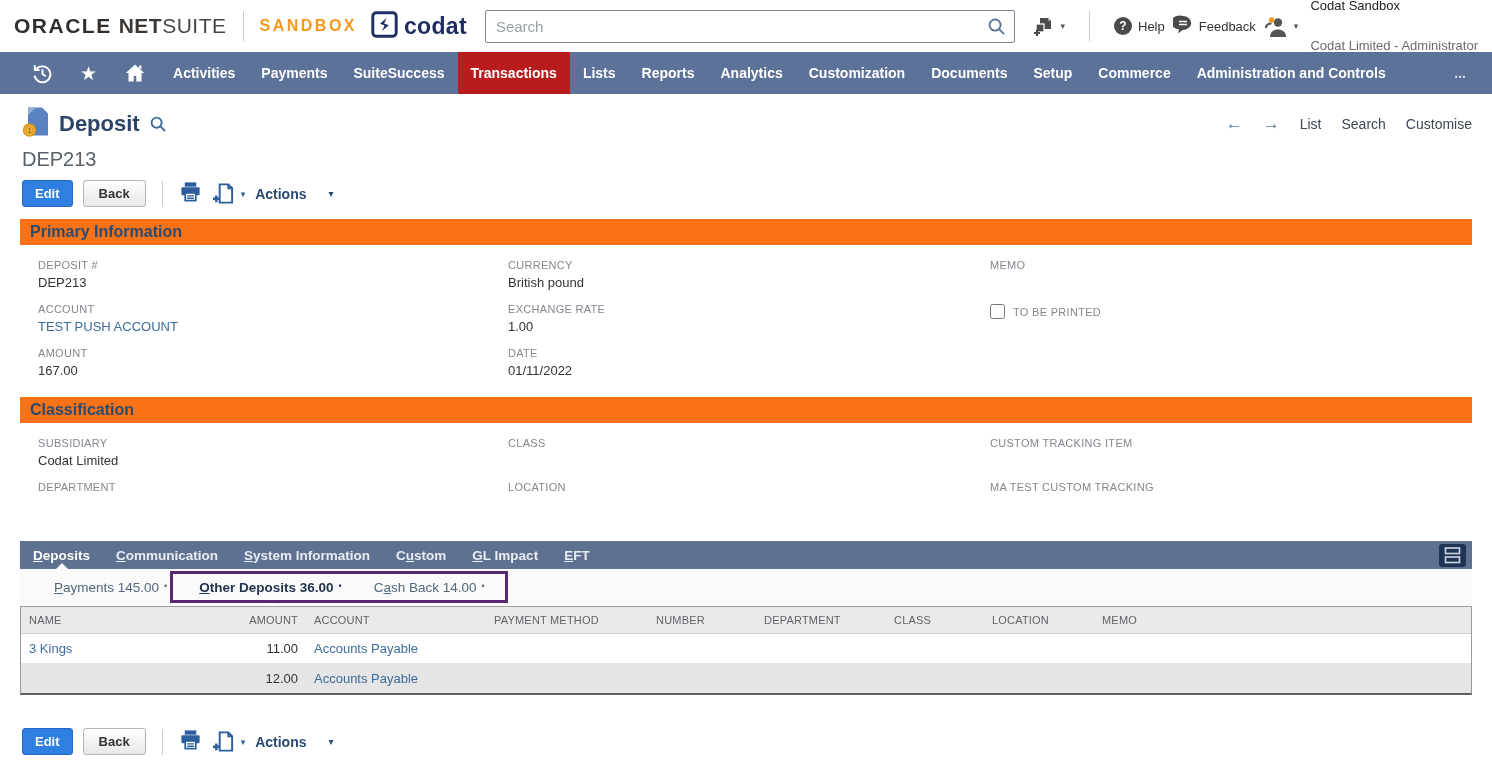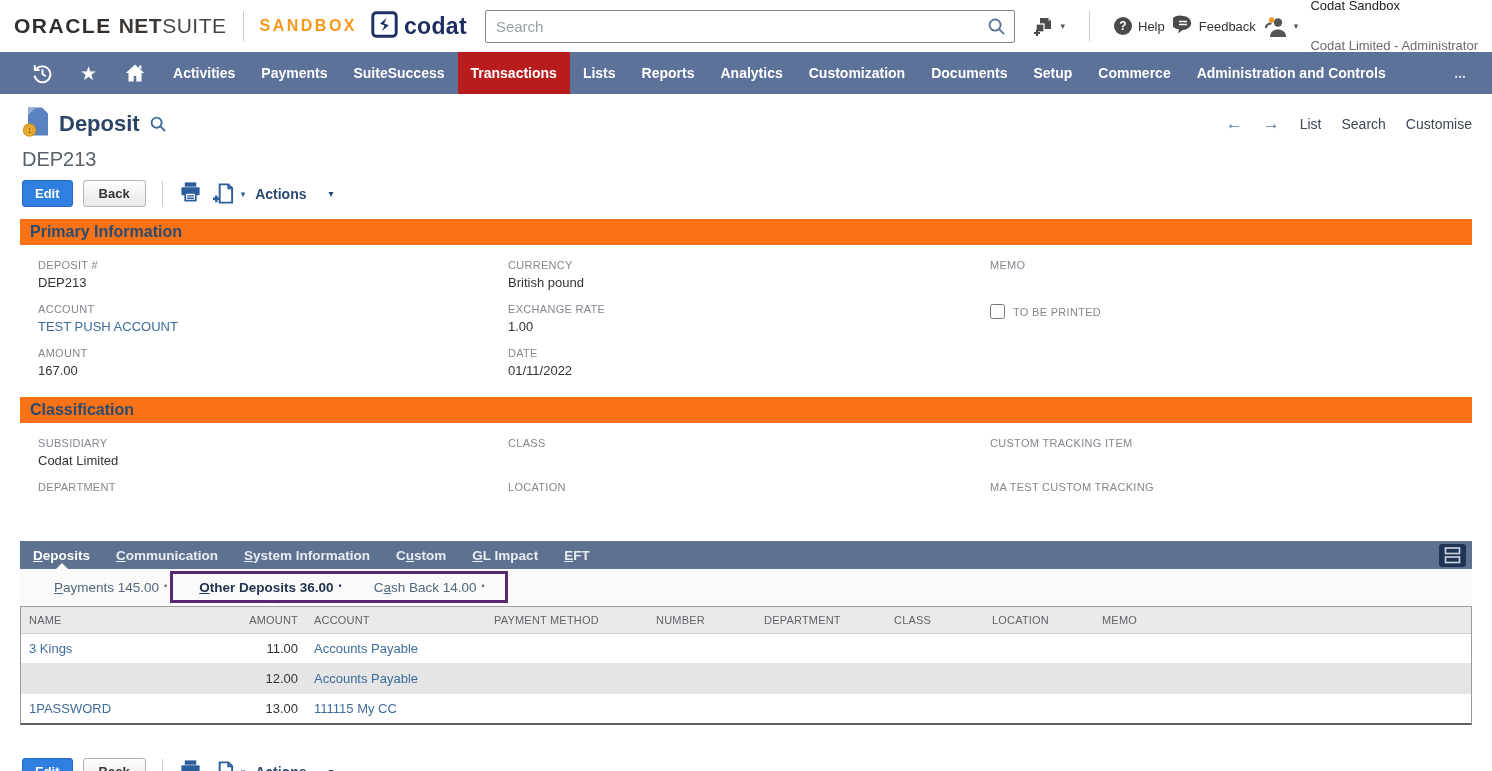--- a/index.html
+++ b/index.html
@@ -432,31 +432,20 @@
         <td></td>
         <td class="r">12.00</td>
         <td class="link">Accounts Payable</td>
         <td></td>
         <td></td>
         <td></td>
         <td></td>
         <td></td>
         <td></td>
       </tr>
-      <tr>
-        <td class="link">1PASSWORD</td>
-        <td class="r">13.00</td>
-        <td class="link">111115 My CC</td>
-        <td></td>
-        <td></td>
-        <td></td>
-        <td></td>
-        <td></td>
-        <td></td>
-      </tr>
     </tbody>
   </table>
 </div>
 
 <div class="btn-row footer-btns">
   <button class="btn-primary">Edit</button>
   <button class="btn">Back</button>
   <div class="vdiv2"></div>
   <span>
     <svg width="23" height="23" viewBox="0 0 24 24">

